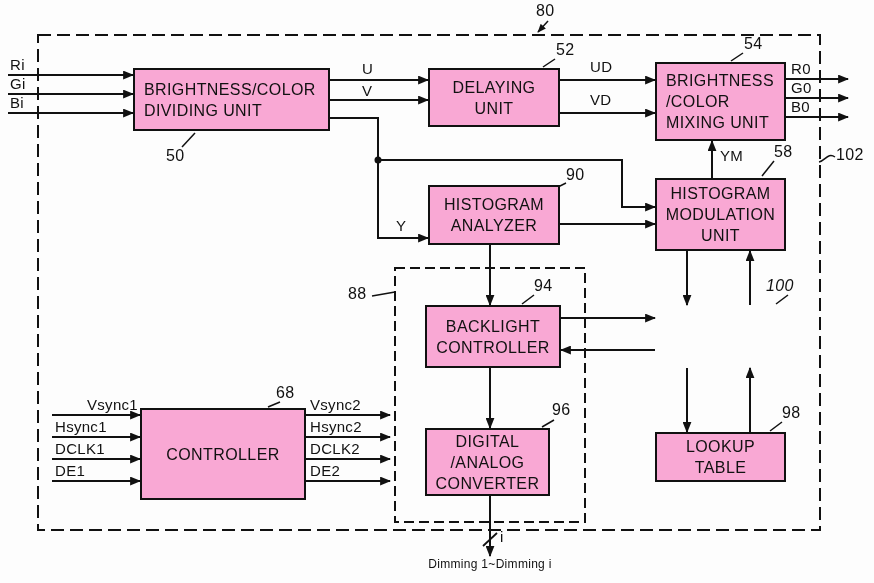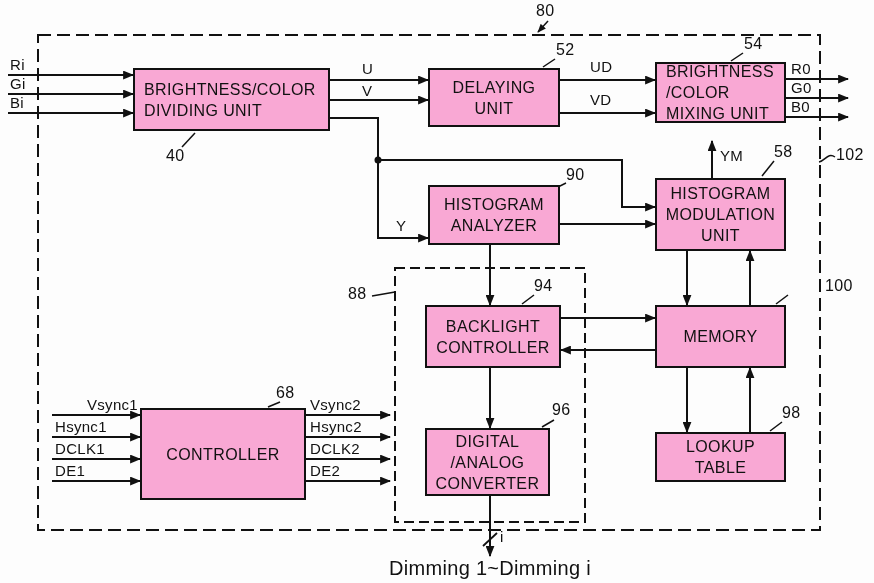--- a/index.html
+++ b/index.html
@@ -10,21 +10,21 @@
   .wires { position:absolute; left:0; top:0; }
   .box {
     position:absolute; box-sizing:border-box; border:2px solid #111; background:#f9a8d4;
     display:flex; align-items:center; justify-content:center;
     text-align:center; font-size:16px; line-height:21px;
     white-space:pre-line; letter-spacing:.4px;
   }
   .box.align-left { justify-content:flex-start; text-align:left; padding-left:9px; }
   .sig { position:absolute; font-size:15px; line-height:18px; white-space:nowrap; letter-spacing:.3px; }
   .ref { position:absolute; font-size:16px; line-height:18px; white-space:nowrap; letter-spacing:.3px; }
-  .dim-label { position:absolute; font-size:20px; text-align:center; letter-spacing:.3px; }
+  .dim-label { position:absolute; font-size:12px; text-align:center; letter-spacing:.3px; }
 </style>
 </head>
 <body>
 
 <div class="canvas">
 
   <svg class="wires" width="874" height="583" viewBox="0 0 874 583">
     <defs>
       <marker id="arr" viewBox="0 0 10 8" refX="9" refY="4" markerWidth="11" markerHeight="9" orient="auto" markerUnits="userSpaceOnUse">
         <path d="M0,0 L10,4 L0,8 Z" fill="#111"></path>
@@ -102,47 +102,46 @@
       <line x1="782" y1="422" x2="770" y2="431"></line>
       <line x1="280" y1="402" x2="268" y2="407"></line>
       <line x1="372" y1="296" x2="395" y2="292"></line>
     </g>
   </svg>
 
   <div class="box align-left" style="left:133px; top:68px;  width:197px; height:63px;">BRIGHTNESS/COLOR
 DIVIDING UNIT</div>
   <div class="box" style="left:428px; top:68px;  width:132px; height:59px;">DELAYING
 UNIT</div>
-  <div class="box align-left" style="left:655px; top:62px;  width:131px; height:61px;">BRIGHTNESS
+  <div class="box align-left" style="left:655px; top:62px;  width:131px; height:79px;">BRIGHTNESS
 /COLOR
 MIXING UNIT</div>
   <div class="box" style="left:428px; top:185px; width:132px; height:60px;">HISTOGRAM
 ANALYZER</div>
   <div class="box" style="left:655px; top:178px; width:131px; height:73px;">HISTOGRAM
 MODULATION
 UNIT</div>
   <div class="box" style="left:425px; top:305px; width:136px; height:63px;">BACKLIGHT
 CONTROLLER</div>
-  <div class="box" style="left:655px; top:305px; width:131px; height:63px;">MEMORY</div>
   <div class="box" style="left:425px; top:428px; width:125px; height:68px;">DIGITAL
 /ANALOG
 CONVERTER</div>
   <div class="box" style="left:655px; top:432px; width:131px; height:50px;">LOOKUP
 TABLE</div>
   <div class="box" style="left:140px; top:408px; width:166px; height:92px;">CONTROLLER</div>
 
   <div class="ref" style="left:536px; top:2px;">80</div>
   <div class="ref" style="left:836px; top:146px;">102</div>
-  <div class="ref" style="left:166px; top:147px;">40</div>
+  <div class="ref" style="left:166px; top:147px;">50</div>
   <div class="ref" style="left:556px; top:41px;">52</div>
   <div class="ref" style="left:744px; top:35px;">54</div>
   <div class="ref" style="left:566px; top:166px;">90</div>
   <div class="ref" style="left:774px; top:143px;">58</div>
   <div class="ref" style="left:534px; top:277px;">94</div>
-  <div class="ref" style="left:825px; top:277px;">100</div>
+  <div class="ref" style="left:766px; top:277px;font-style:italic;">100</div>
   <div class="ref" style="left:552px; top:401px;">96</div>
   <div class="ref" style="left:782px; top:404px;">98</div>
   <div class="ref" style="left:276px; top:384px;">68</div>
   <div class="ref" style="left:348px; top:285px;">88</div>
 
   <div class="sig" style="left:10px; top:56px;">Ri</div>
   <div class="sig" style="left:10px; top:75px;">Gi</div>
   <div class="sig" style="left:10px; top:94px;">Bi</div>
 
   <div class="sig" style="left:791px; top:60px;">R0</div>

